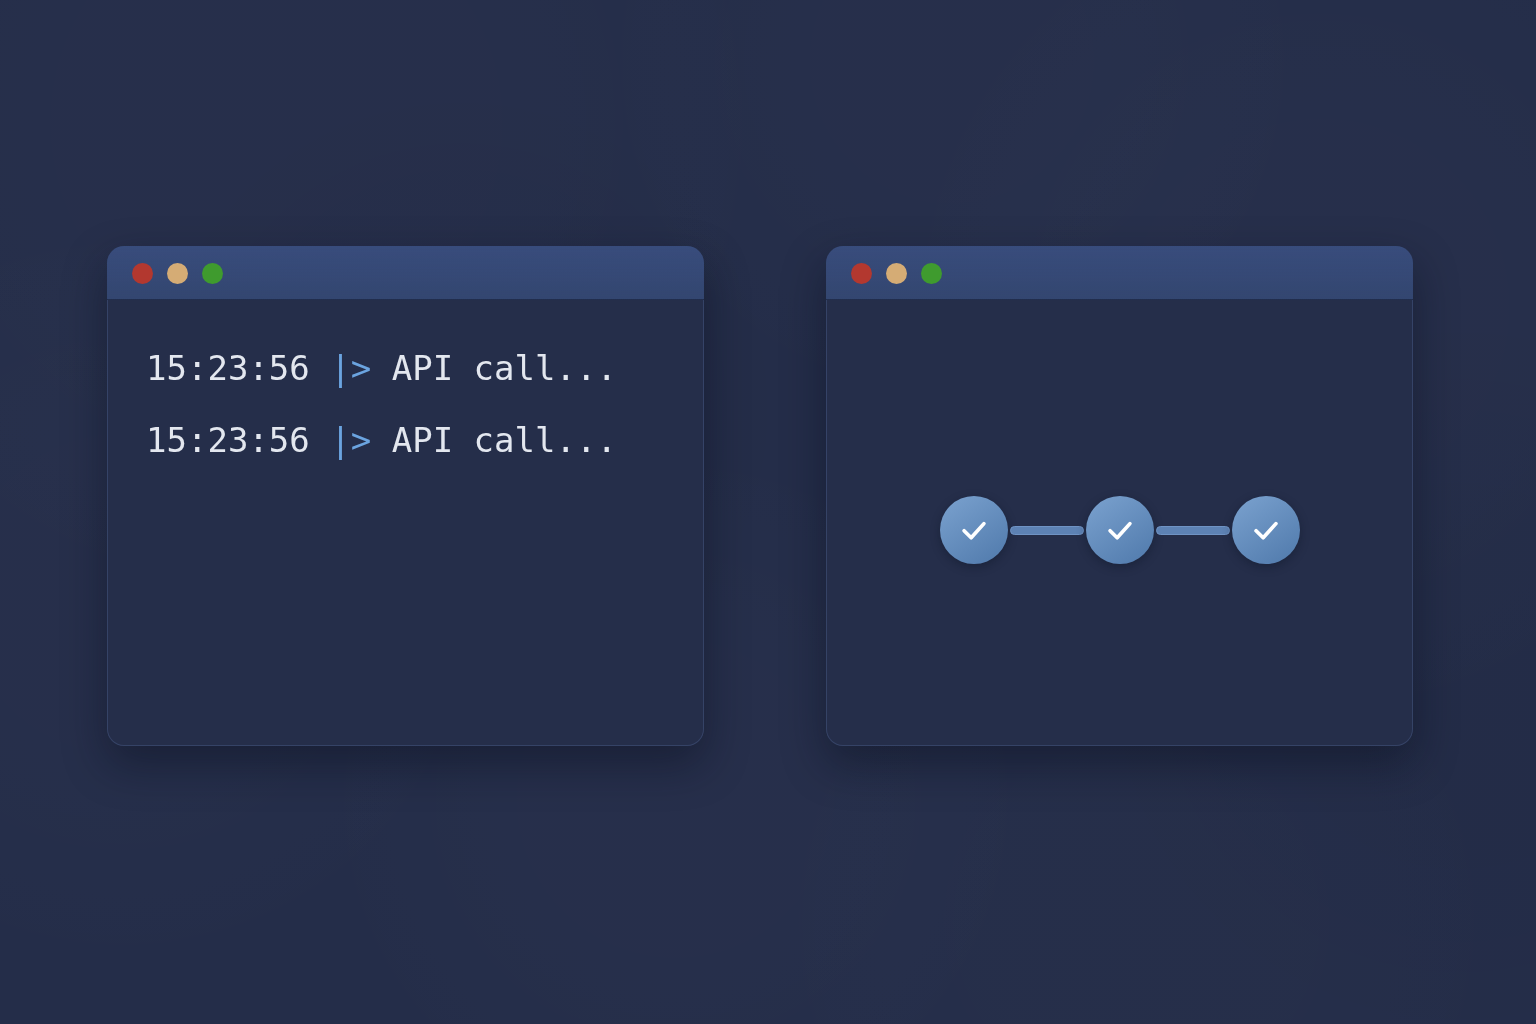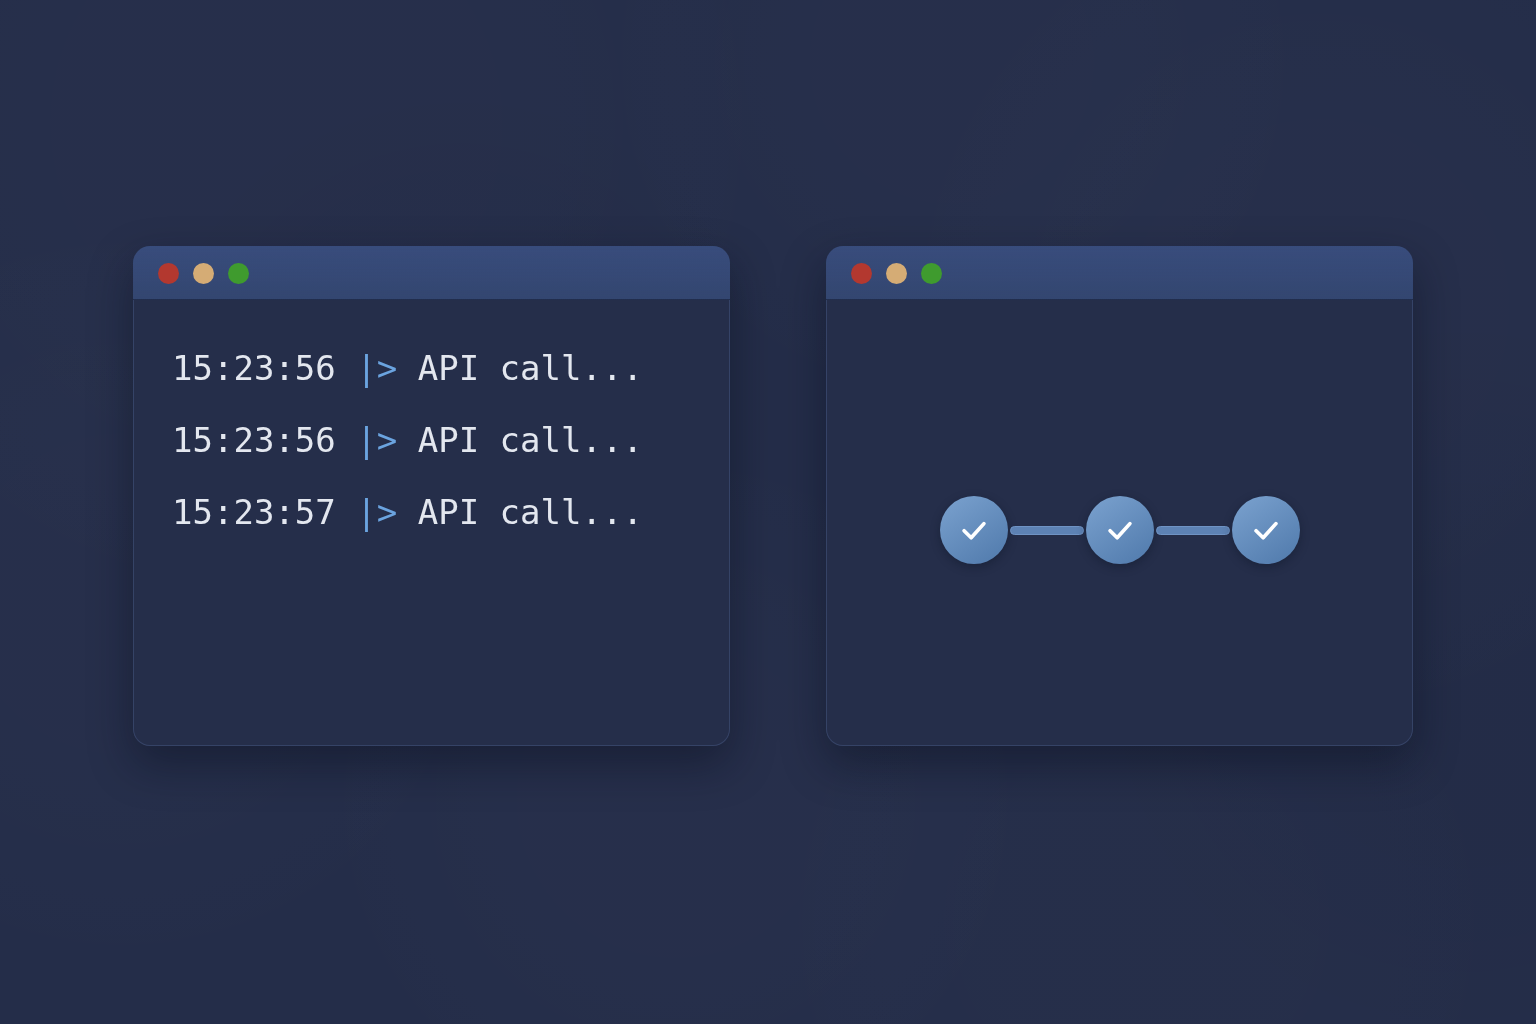--- a/index.html
+++ b/index.html
@@ -69,21 +69,21 @@
     bottom: 0;
     background: #252e4a;
     border-radius: 0 0 17px 17px;
     border: 1px solid rgba(92,118,170,0.30);
     border-top: none;
     box-sizing: border-box;
     overflow: hidden;
   }
 
   
-  #log-window { left: 133px; top: 246px; width: 597px; height: 500px; }
+  #log-window { left: 107px; top: 246px; width: 597px; height: 500px; }
 
   .loglist {
     position: absolute;
     left: 38px;
     top: 32px;
     right: 10px;
   }
   .logline {
     font-family: "DejaVu Sans Mono", "Liberation Mono", monospace;
     font-size: 34px;
@@ -144,21 +144,20 @@
         <div class="dot green"></div>
       </div>
     </div>
     <div class="windowbody">
       <div class="loglist">
 
         <div class="logline"><span class="ts">15:23:56</span><span> </span><span class="arrow">|&gt;</span><span> </span><span class="msg">API call...</span></div>
 
         <div class="logline"><span class="ts">15:23:56</span><span> </span><span class="arrow">|&gt;</span><span> </span><span class="msg">API call...</span></div>
 
-        <div class="logline"><span class="ts">15:23:57</span><span> </span><span class="arrow">|&gt;</span><span> </span><span class="msg">API call...</span></div>
 
 
 
       </div>
     </div>
   </div>
 
   <div class="window" id="progress-window">
     <div class="titlebar">
       <div class="dots">

